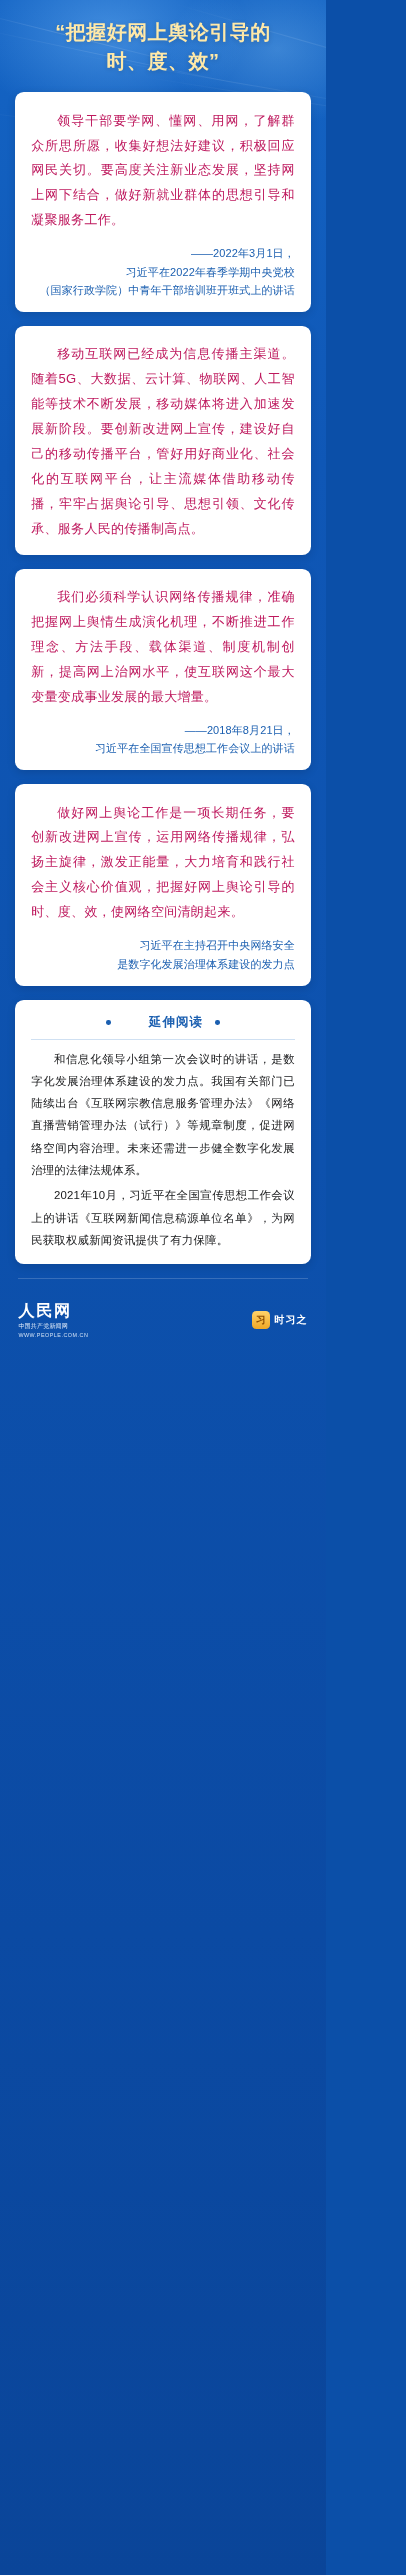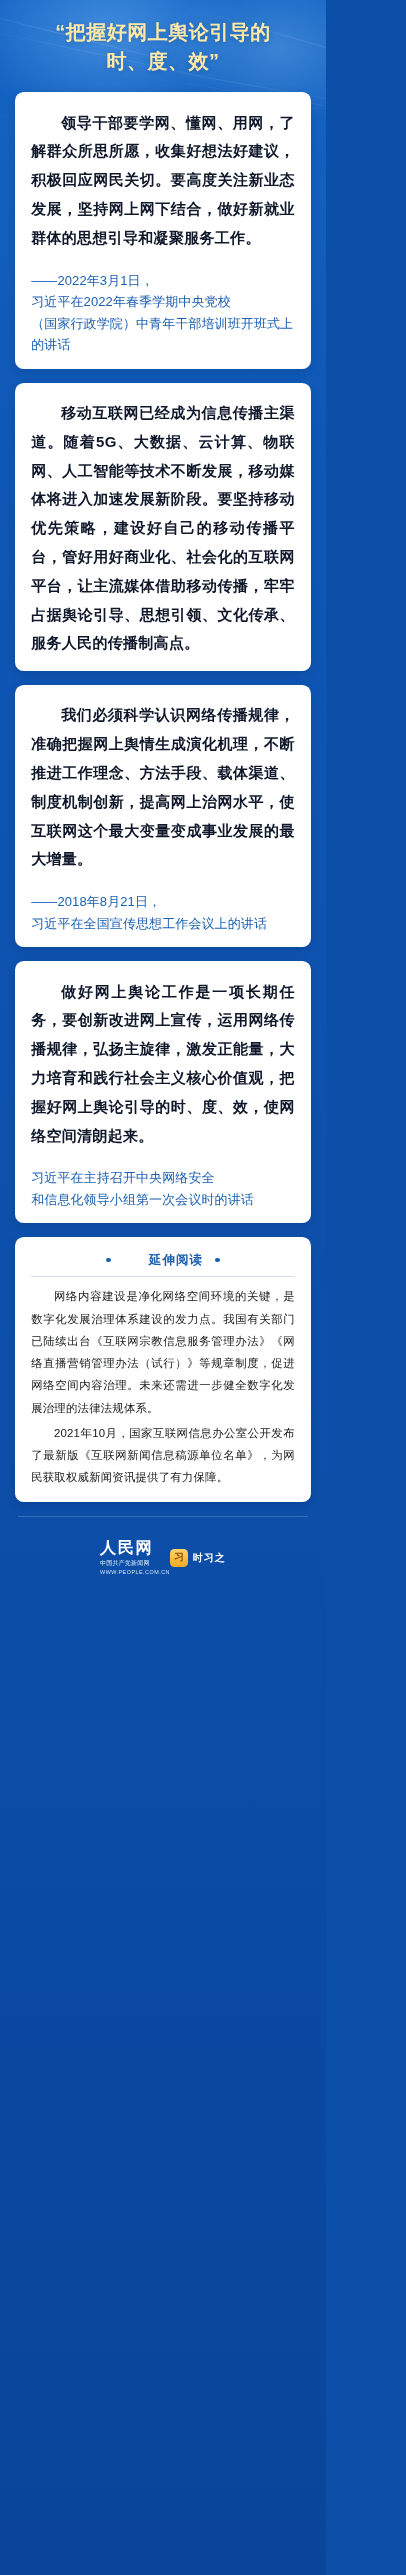--- a/index.html
+++ b/index.html
@@ -79,35 +79,34 @@
   }
   .card {
     position: relative;
     background: #ffffff;
     border-radius: 8.7px;
     margin-bottom: 14px;
     padding: 16.2px 16.2px 13px 16.2px;
     box-shadow: 0 2.2px 8.7px rgba(0,0,0,.12);
   }
   .quote {
-    color: #0f172a;
-    font-size: 15px;
+    color: #be185d;
+    font-size: 13px;
     line-height: 1.92;
     text-align: justify;
     text-justify: inter-ideograph;
     text-indent: 2em;
     letter-spacing: 0.3px;
-    font-weight: bold;
   }
   .source {
-    margin-top: 17px;
+    margin-top: 11px;
     color: #1b5fb0;
-    font-size: 13px;
+    font-size: 11px;
     line-height: 1.66;
-    text-align: left;
+    text-align: right;
     letter-spacing: 0.1px;
   }
   .source .ln { display: block; }
 
   
   .card.extend {
     padding-top: 12px;
   }
   .extend-head {
     text-align: center;
@@ -146,21 +145,21 @@
   }
   .body-text + .body-text { margin-top: 3.2px; }
 
   
   .footer {
     position: relative;
     height: 81px;
     padding: 14px 18.4px 10.8px 18.4px;
     display: flex;
     align-items: center;
-    justify-content: center;
+    justify-content: space-between;
   }
   .brand-left {
     display: flex;
     align-items: center;
     gap: 6.5px;
   }
   .brand-mark {
     display: flex;
     flex-direction: column;
     align-items: flex-start;
@@ -247,48 +246,48 @@
     <div class="card">
       <div class="quote">领导干部要学网、懂网、用网，了解群众所思所愿，收集好想法好建议，积极回应网民关切。要高度关注新业态发展，坚持网上网下结合，做好新就业群体的思想引导和凝聚服务工作。</div>
       <div class="source">
         <span class="ln">——2022年3月1日，</span>
         <span class="ln">习近平在2022年春季学期中央党校</span>
         <span class="ln">（国家行政学院）中青年干部培训班开班式上的讲话</span>
       </div>
     </div>
 
     <div class="card">
-      <div class="quote">移动互联网已经成为信息传播主渠道。随着5G、大数据、云计算、物联网、人工智能等技术不断发展，移动媒体将进入加速发展新阶段。要坚持移动优先策略，建设好自己的移动传播平台，管好用好商业化、社会化的互联网平台，让主流媒体借助移动传播，牢牢占据舆论引导、思想引领、文化传承、服务人民的传播制高点。</div>
+      <div class="quote">移动互联网已经成为信息传播主渠道。随着5G、大数据、云计算、物联网、人工智能等技术不断发展，移动媒体将进入加速发展新阶段。要创新改进网上宣传，建设好自己的移动传播平台，管好用好商业化、社会化的互联网平台，让主流媒体借助移动传播，牢牢占据舆论引导、思想引领、文化传承、服务人民的传播制高点。</div>
     </div>
 
     <div class="card">
       <div class="quote">我们必须科学认识网络传播规律，准确把握网上舆情生成演化机理，不断推进工作理念、方法手段、载体渠道、制度机制创新，提高网上治网水平，使互联网这个最大变量变成事业发展的最大增量。</div>
       <div class="source">
         <span class="ln">——2018年8月21日，</span>
         <span class="ln">习近平在全国宣传思想工作会议上的讲话</span>
       </div>
     </div>
 
     <div class="card">
       <div class="quote">做好网上舆论工作是一项长期任务，要创新改进网上宣传，运用网络传播规律，弘扬主旋律，激发正能量，大力培育和践行社会主义核心价值观，把握好网上舆论引导的时、度、效，使网络空间清朗起来。</div>
       <div class="source">
         <span class="ln">习近平在主持召开中央网络安全</span>
-        <span class="ln">和信息化领导小组第一次会议时的讲话</span>
+        <span class="ln">是数字化发展治理体系建设的发力点</span>
       </div>
     </div>
 
     <div class="card extend">
       <div class="extend-head">
         <span class="dot"></span>
         <span class="label">延伸阅读</span>
         <span class="dot"></span>
       </div>
       <div class="extend-rule"></div>
-      <div class="body-text">网络内容建设是净化网络空间环境的关键，是数字化发展治理体系建设的发力点。我国有关部门已陆续出台《互联网宗教信息服务管理办法》《网络直播营销管理办法（试行）》等规章制度，促进网络空间内容治理。未来还需进一步健全数字化发展治理的法律法规体系。</div>
-      <div class="body-text">2021年10月，国家互联网信息办公室公开发布了最新版《互联网新闻信息稿源单位名单》，为网民获取权威新闻资讯提供了有力保障。</div>
+      <div class="body-text">和信息化领导小组第一次会议时的讲话，是数字化发展治理体系建设的发力点。我国有关部门已陆续出台《互联网宗教信息服务管理办法》《网络直播营销管理办法（试行）》等规章制度，促进网络空间内容治理。未来还需进一步健全数字化发展治理的法律法规体系。</div>
+      <div class="body-text">2021年10月，习近平在全国宣传思想工作会议上的讲话《互联网新闻信息稿源单位名单》，为网民获取权威新闻资讯提供了有力保障。</div>
     </div>
 
   </div>
 
   <div class="footer">
     <div class="sep-line"></div>
 
     <div class="brand-left">
       <div class="brand-mark">
         <span class="brand-cn">人民网</span>

